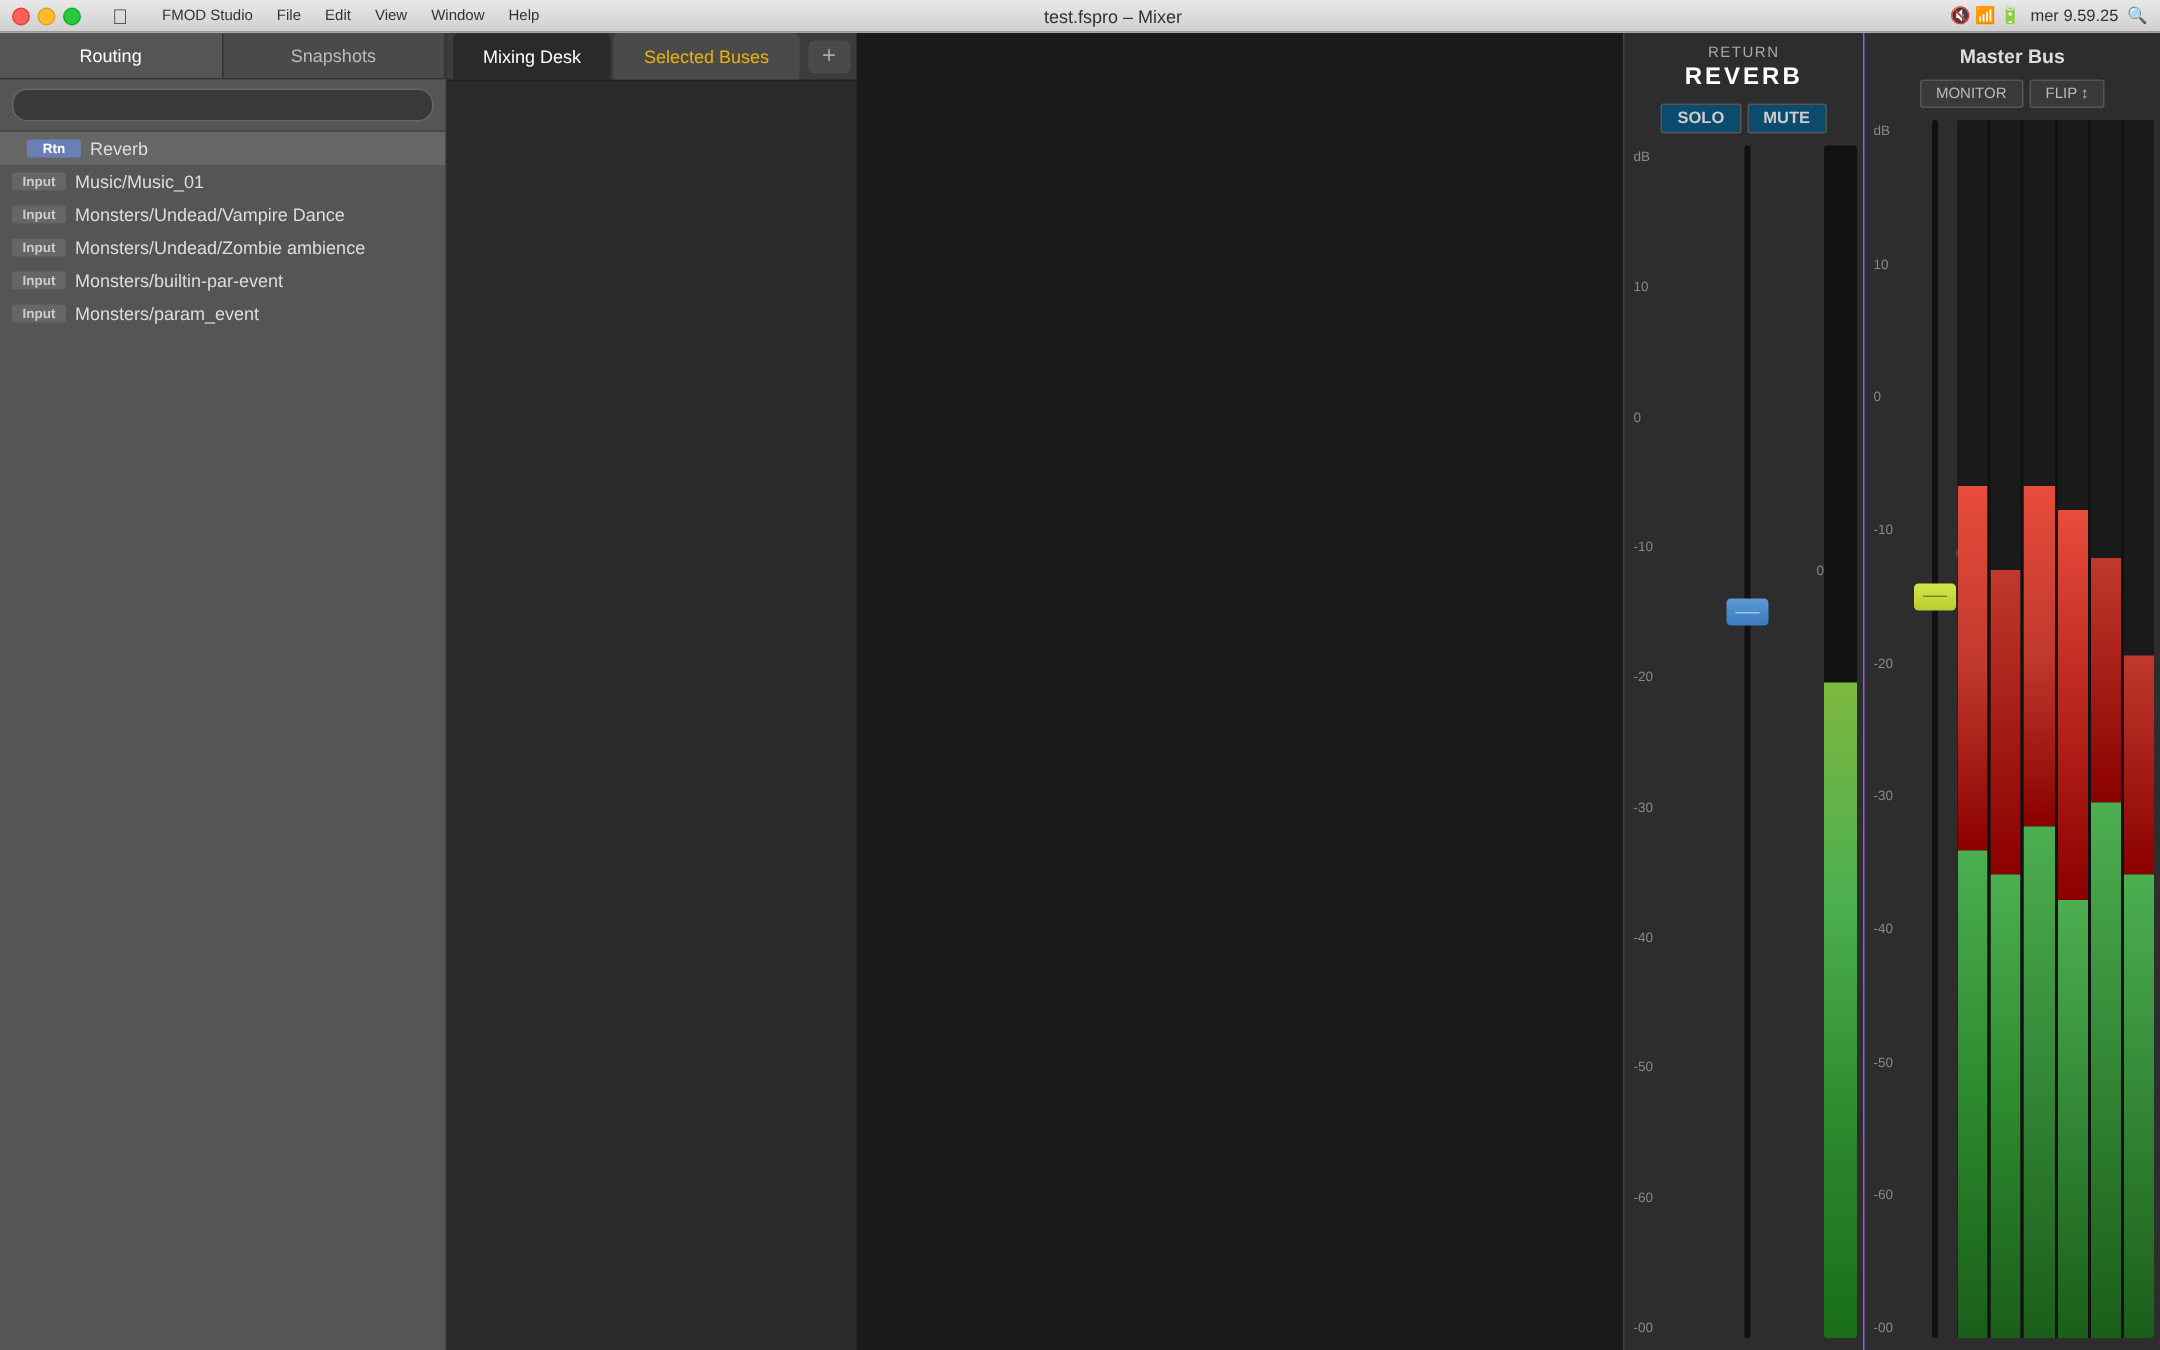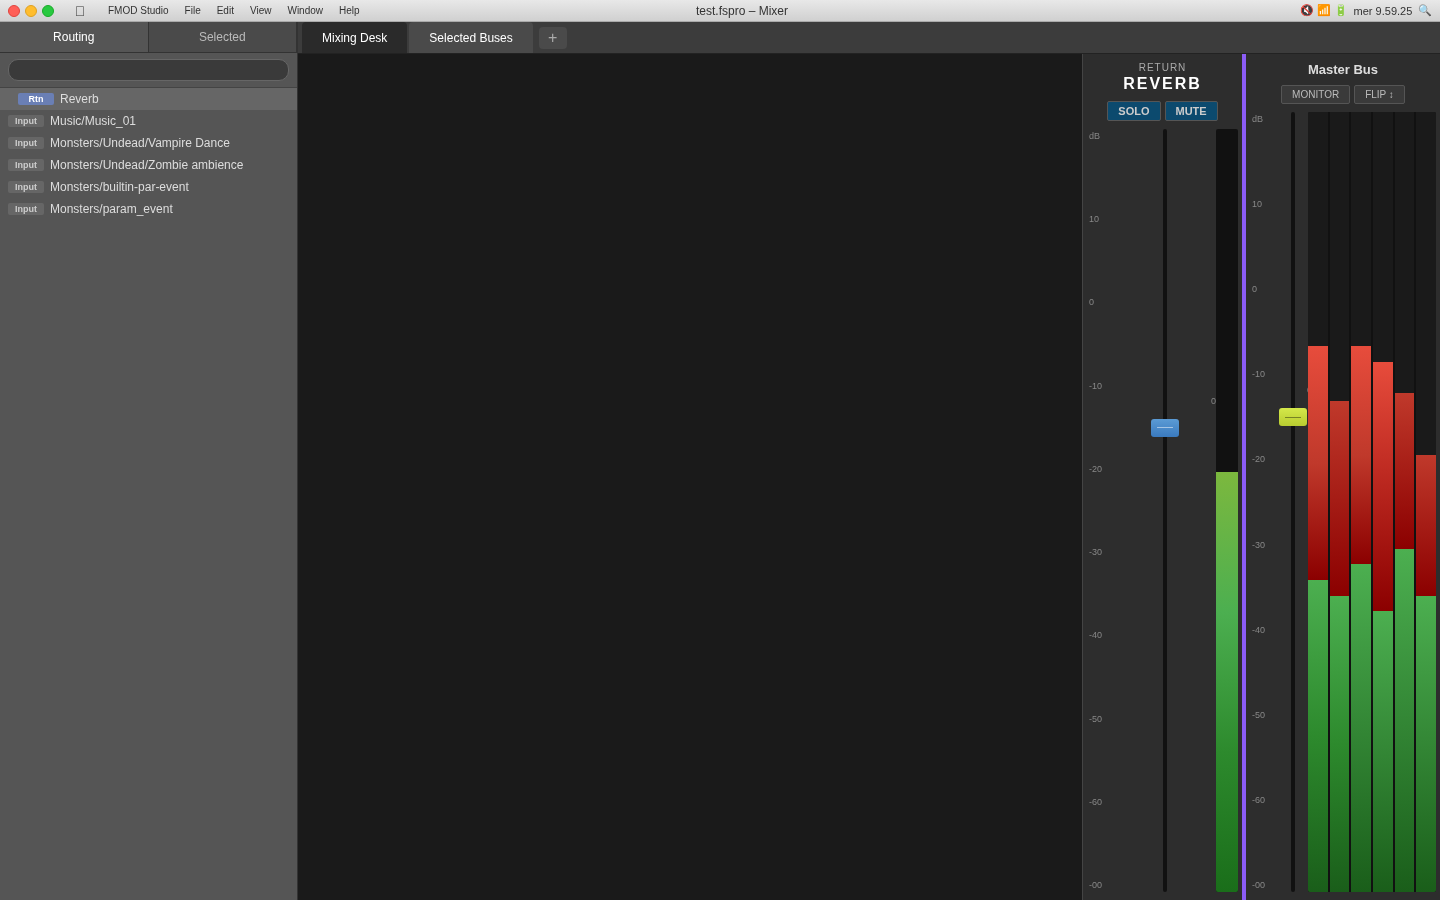--- a/index.html
+++ b/index.html
@@ -177,38 +177,38 @@
     .badge-input { background: #666; color: #ccc; }
     .item-label {
       font-size: 12px;
       color: #ddd;
     }
 
     
     .main-panel {
       flex: 1;
       display: flex;
-      flex-direction: column;
+      flex-direction: row;
       background: #2a2a2a;
       overflow: hidden;
     }
     .main-tabs {
       display: flex;
       align-items: center;
       background: #3c3c3c;
       border-bottom: 1px solid #222;
       height: 32px;
       gap: 2px;
       padding: 0 4px;
     }
     .main-tab {
       padding: 6px 20px;
       font-size: 12px;
       cursor: pointer;
-      color: #ffffff;
+      color: #eab308;
       background: #4a4a4a;
       border-radius: 4px 4px 0 0;
       height: 100%;
       display: flex;
       align-items: center;
     }
     .main-tab.active {
       background: #2a2a2a;
       color: #fff;
     }
@@ -274,21 +274,21 @@
       border: 1px solid #555;
       background: #0c4a6e;
       color: #ccc;
       border-radius: 2px;
     }
 
     
     .master-bus-channel {
       width: 198px;
       background: #2d2d2d;
-      border-left: 4px solid #8b5cf6;
+      border-left: 1px solid #8b5cf6;
       display: flex;
       flex-direction: column;
       padding: 8px 4px;
     }
     .master-bus-title {
       text-align: center;
       font-size: 13px;
       font-weight: 600;
       color: #ddd;
       margin-bottom: 8px;
@@ -334,21 +334,21 @@
     <span>🔍</span>
   </div>
 </div>
 
 <div class="app-window">
   <div class="content-area">
 
     <div class="sidebar">
       <div class="sidebar-tabs">
         <div class="sidebar-tab active">Routing</div>
-        <div class="sidebar-tab">Selected</div>
+        <div class="sidebar-tab">Snapshots</div>
       </div>
       <div class="sidebar-search">
         <div class="search-wrapper">
           <span class="search-icon-inner">🔍</span>
           <input type="text" class="search-input" placeholder="" style="">
         </div>
       </div>
       <div class="sidebar-list">
 
         <div class="sidebar-item active">

